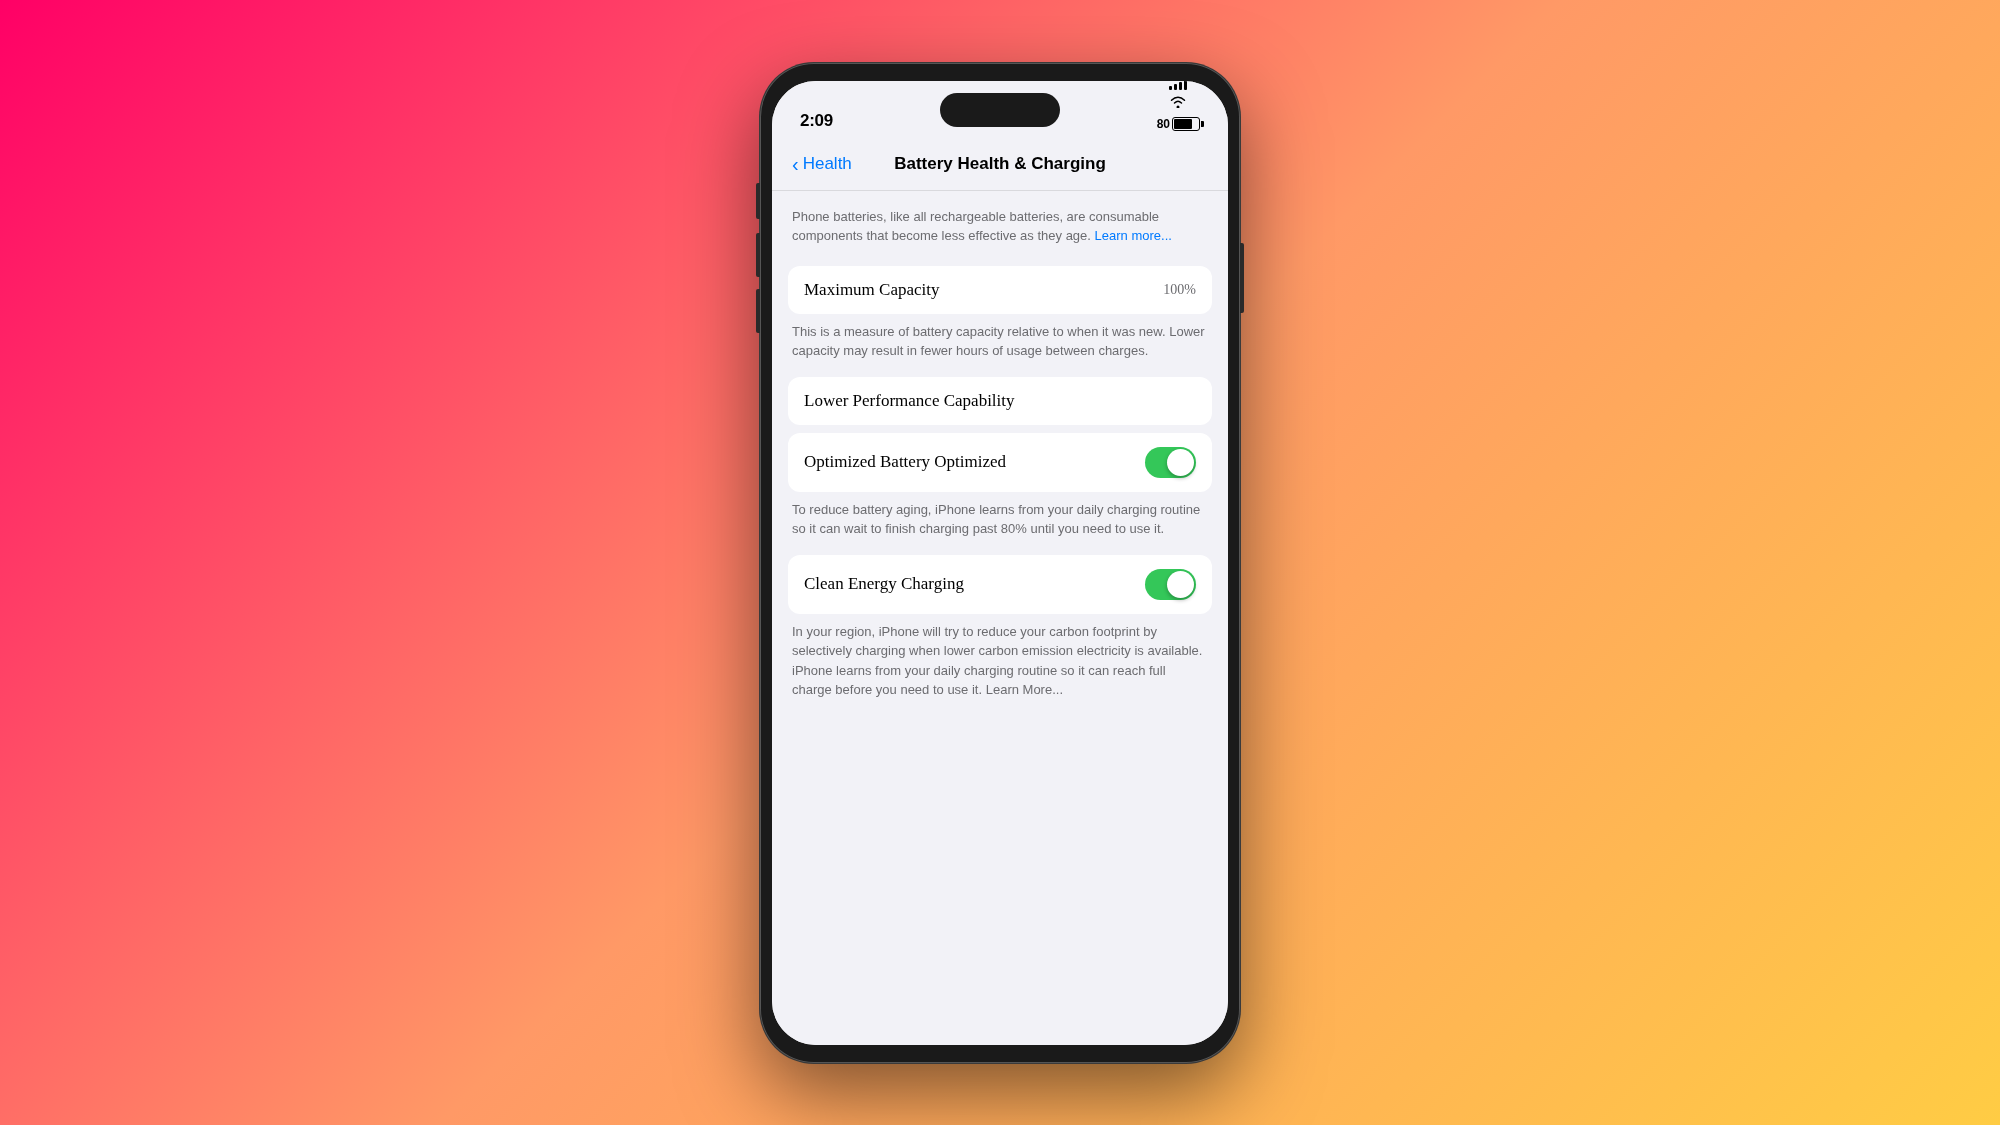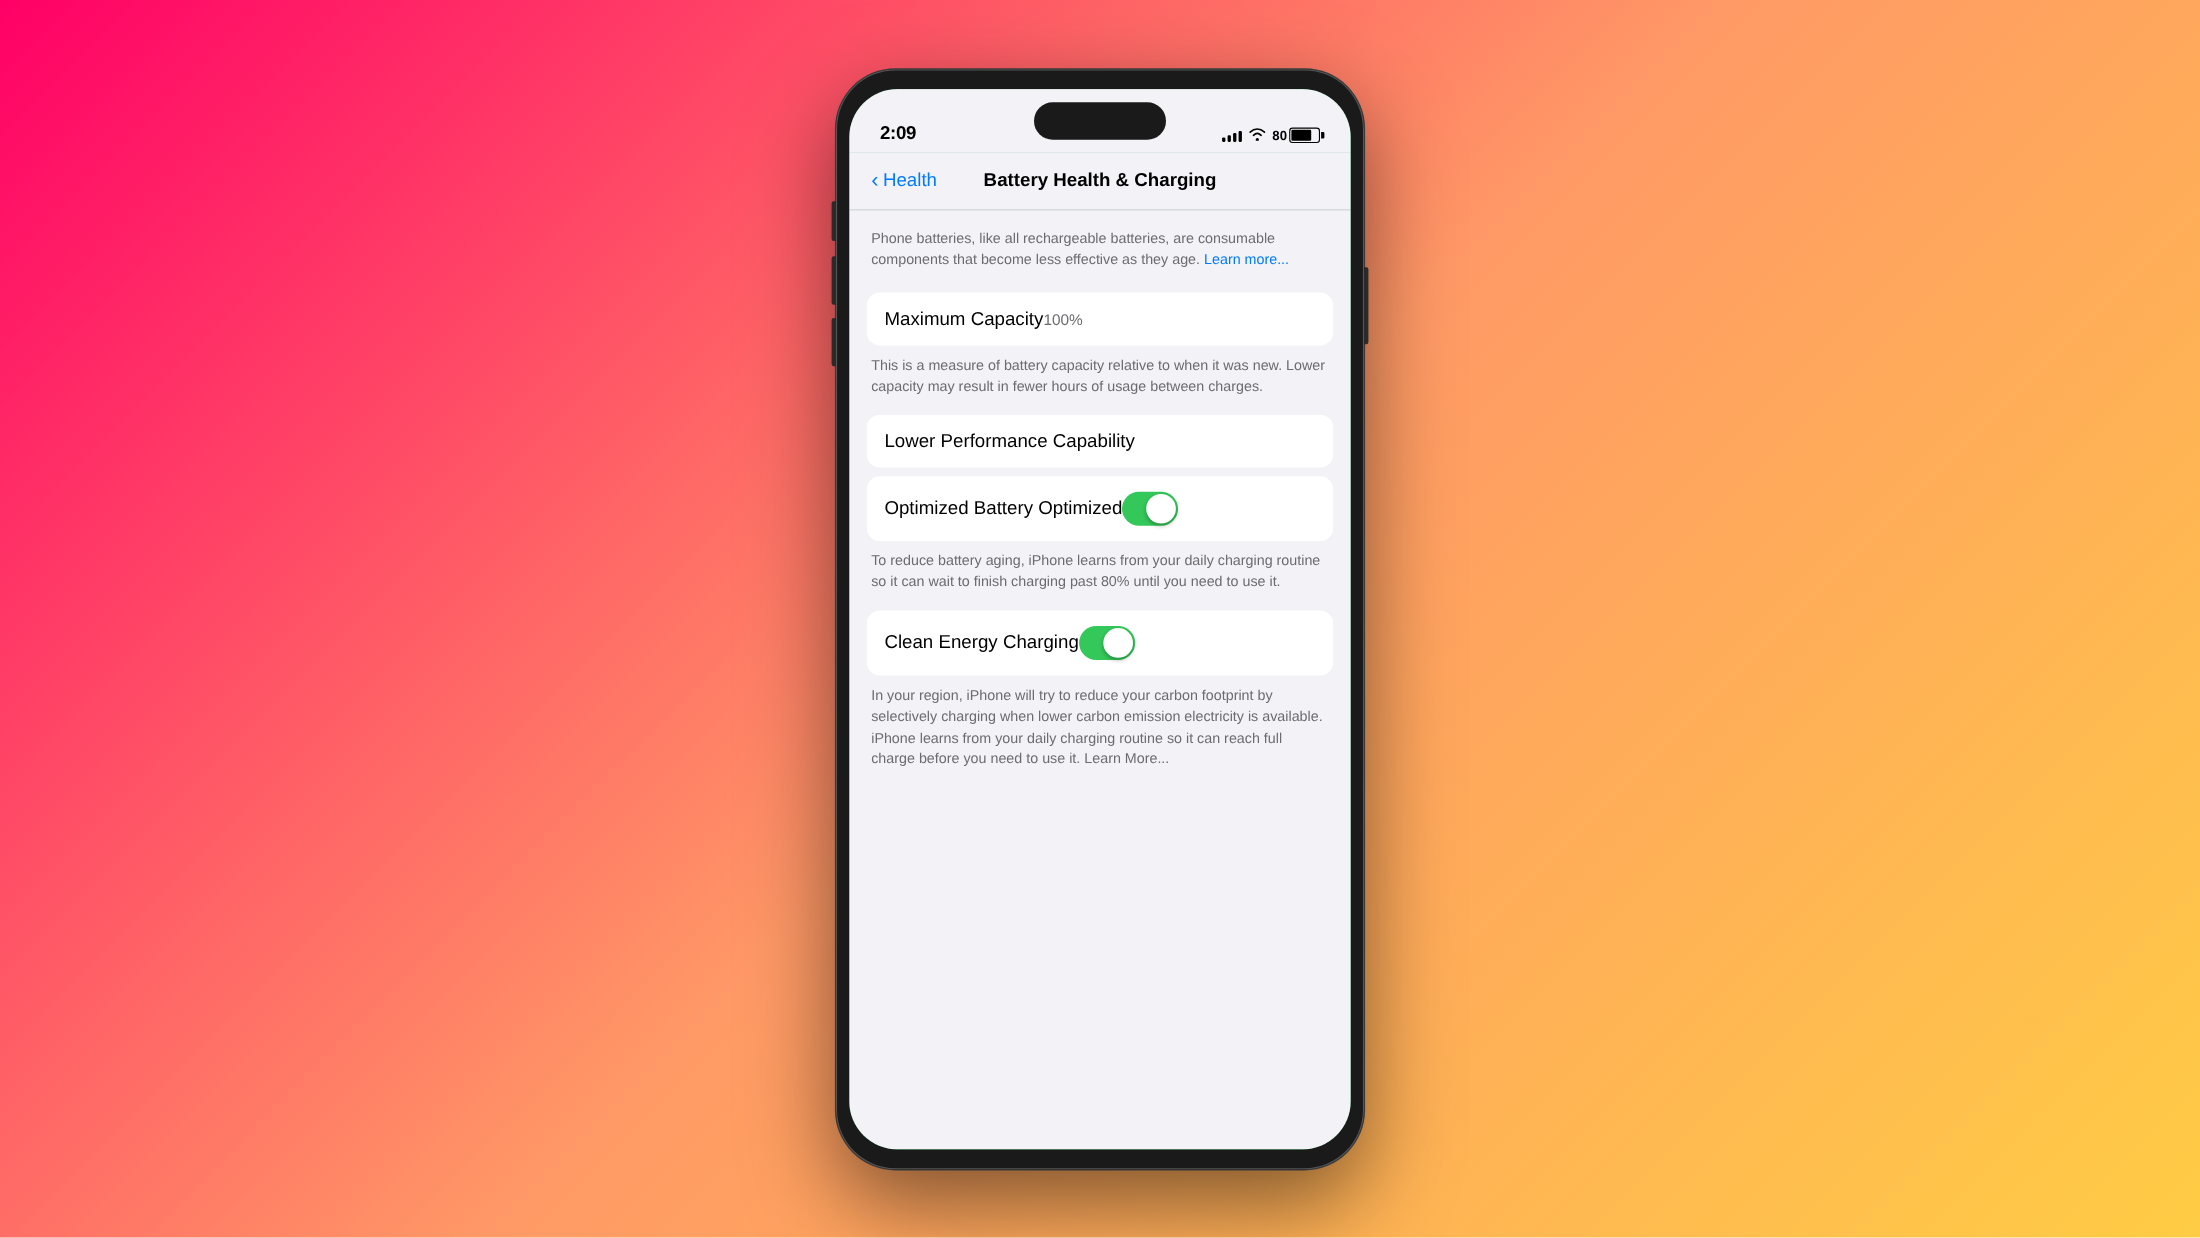--- a/index.html
+++ b/index.html
@@ -28,21 +28,21 @@
       border-radius: 54px;
       box-shadow:
         0 0 0 1px #3a3a3a,
         0 30px 80px rgba(0,0,0,0.5),
         inset 0 0 0 1px #555;
     }
 
     .phone-screen {
       position: absolute;
       top: 18px; left: 12px; right: 12px; bottom: 18px;
-      background: #15803d;
+      background: #e5e5e5;
       border-radius: 44px;
       overflow: hidden;
     }
 
     
     .btn-volume-up {
       position: absolute;
       left: -4px; top: 170px;
       width: 4px; height: 44px;
       background: #2a2a2a;
@@ -100,20 +100,21 @@
       font-size: 17px;
       font-weight: 600;
       color: #000;
       letter-spacing: -0.3px;
     }
 
     .status-icons {
       display: flex;
       align-items: center;
       gap: 6px;
+      flex-direction: column;
     }
 
     .signal-bars {
       display: flex;
       align-items: flex-end;
       gap: 2px;
       height: 12px;
     }
     .signal-bar {
       width: 3px;
@@ -226,21 +227,23 @@
     .card {
       background: #fff;
       border-radius: 12px;
       margin-bottom: 8px;
       overflow: hidden;
     }
 
     .card-row {
       display: flex;
       align-items: center;
+      justify-content: space-between;
       padding: 14px 16px;
+      font-family: Liberation Serif, serif;
     }
 
     .card-label {
       font-size: 17px;
       color: #000;
       font-weight: 400;
     }
 
     .card-value {
       font-size: 14px;

